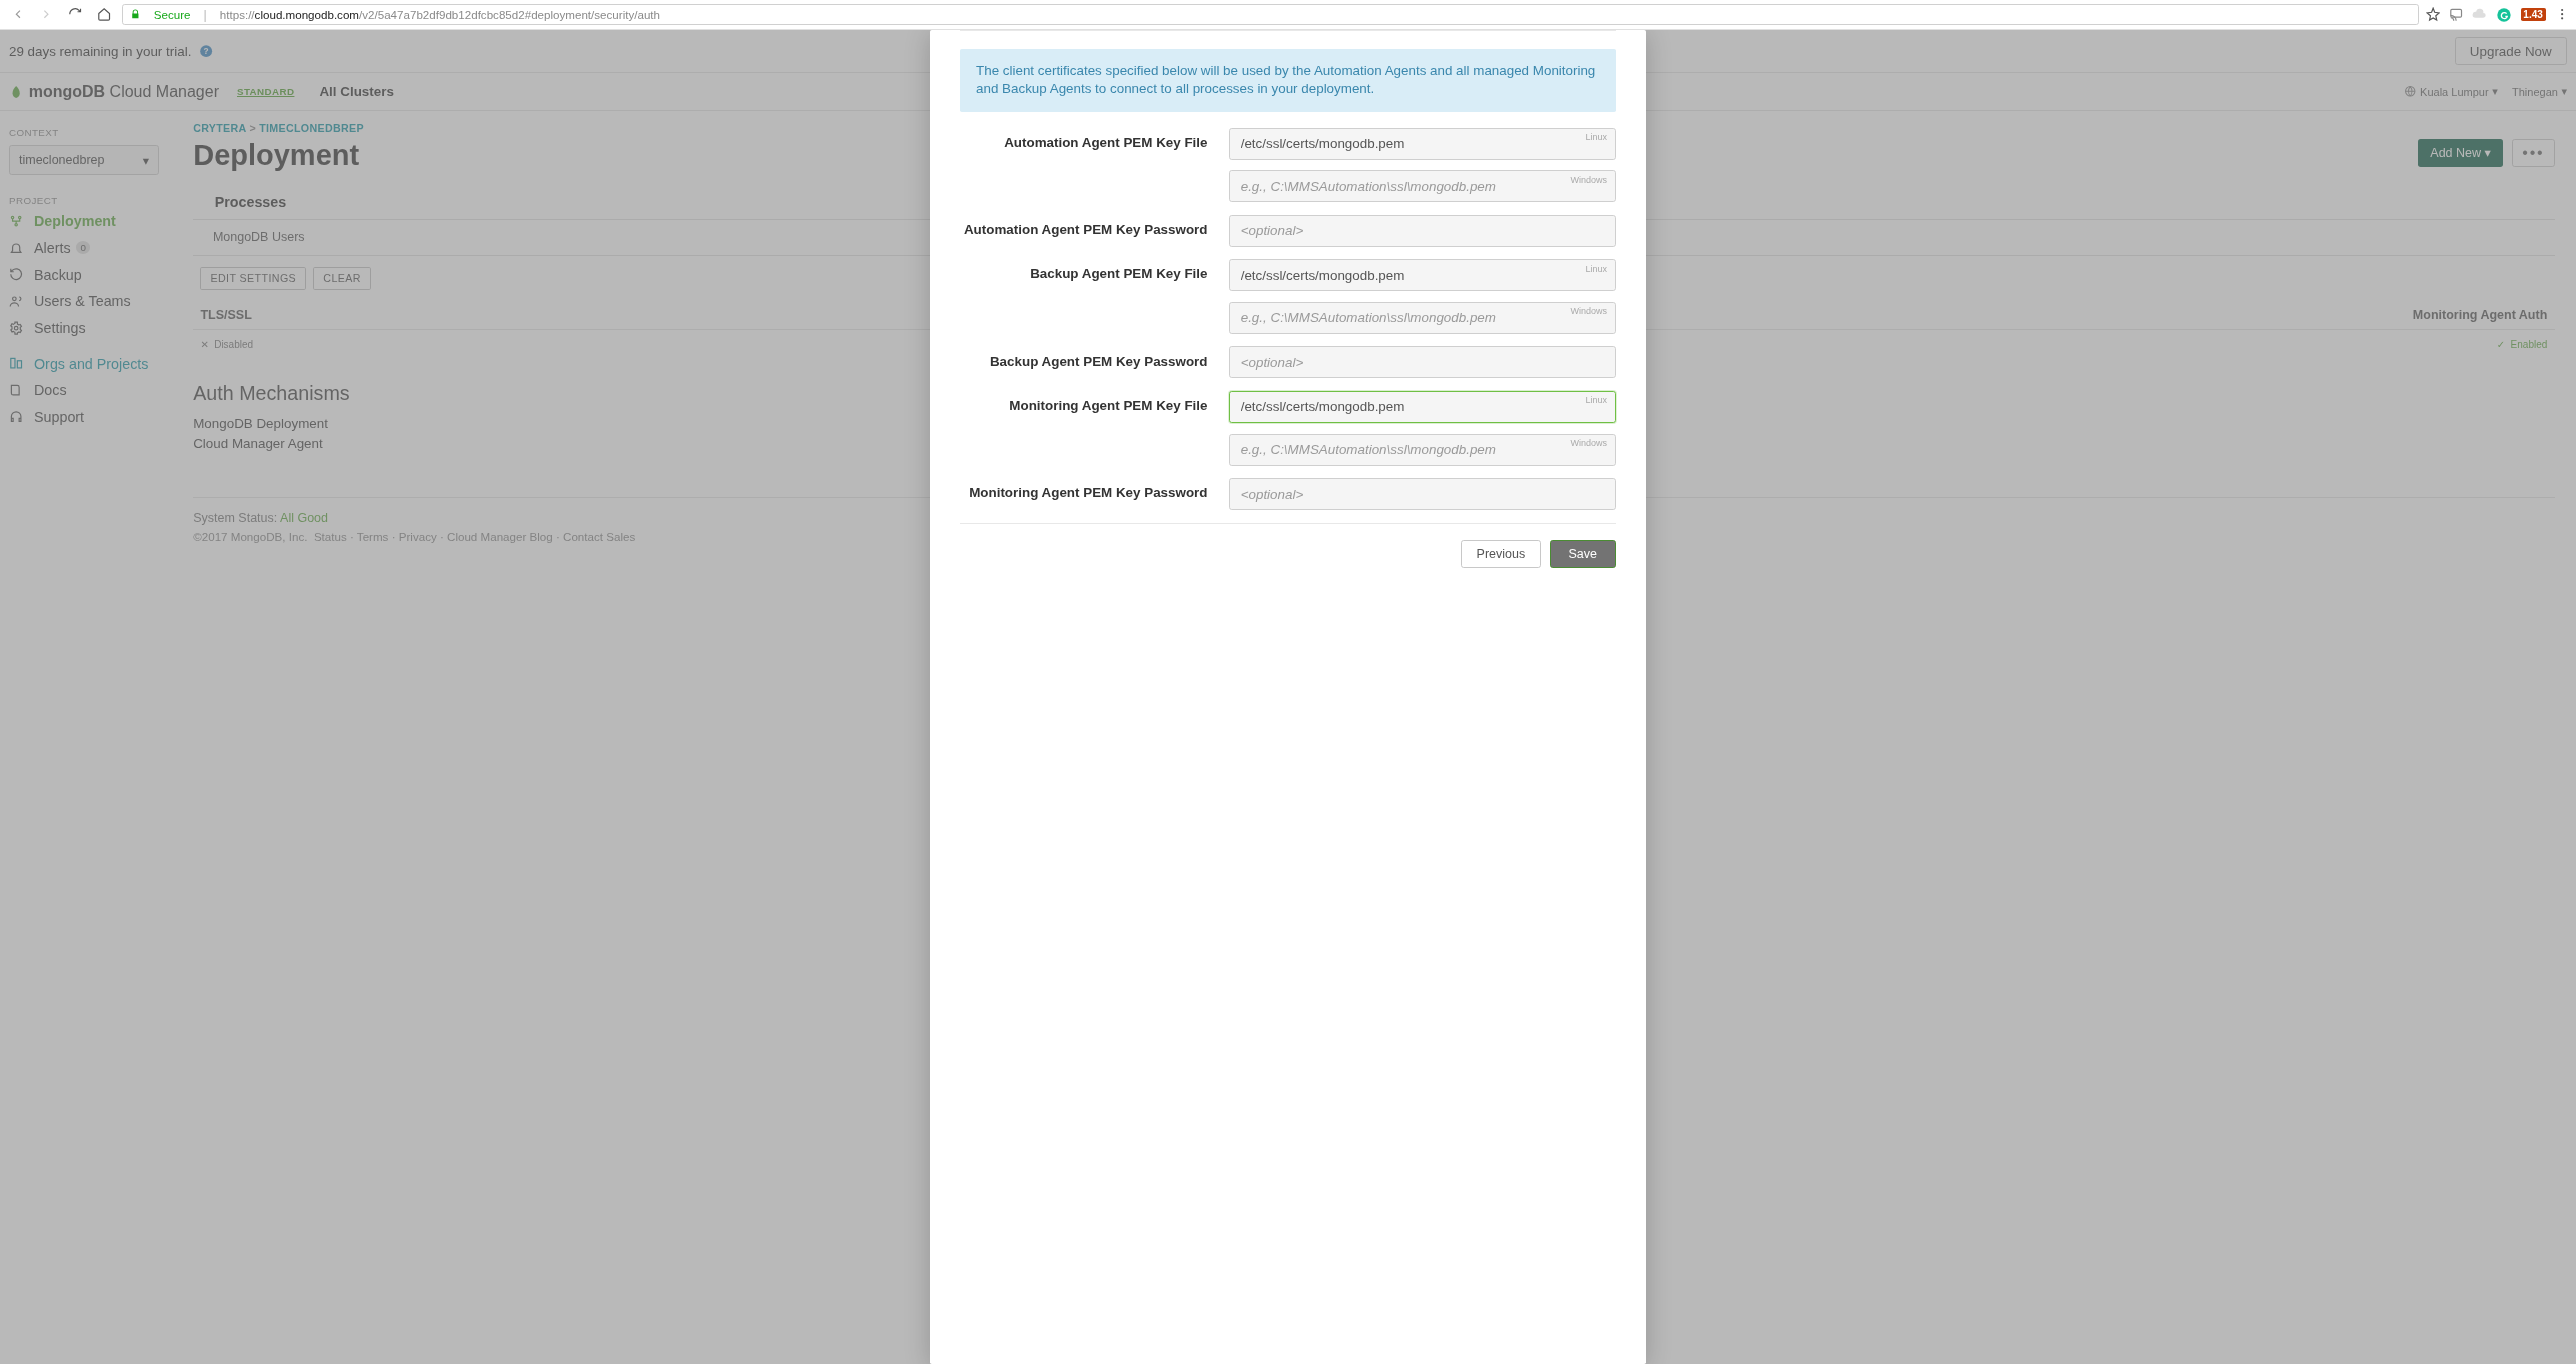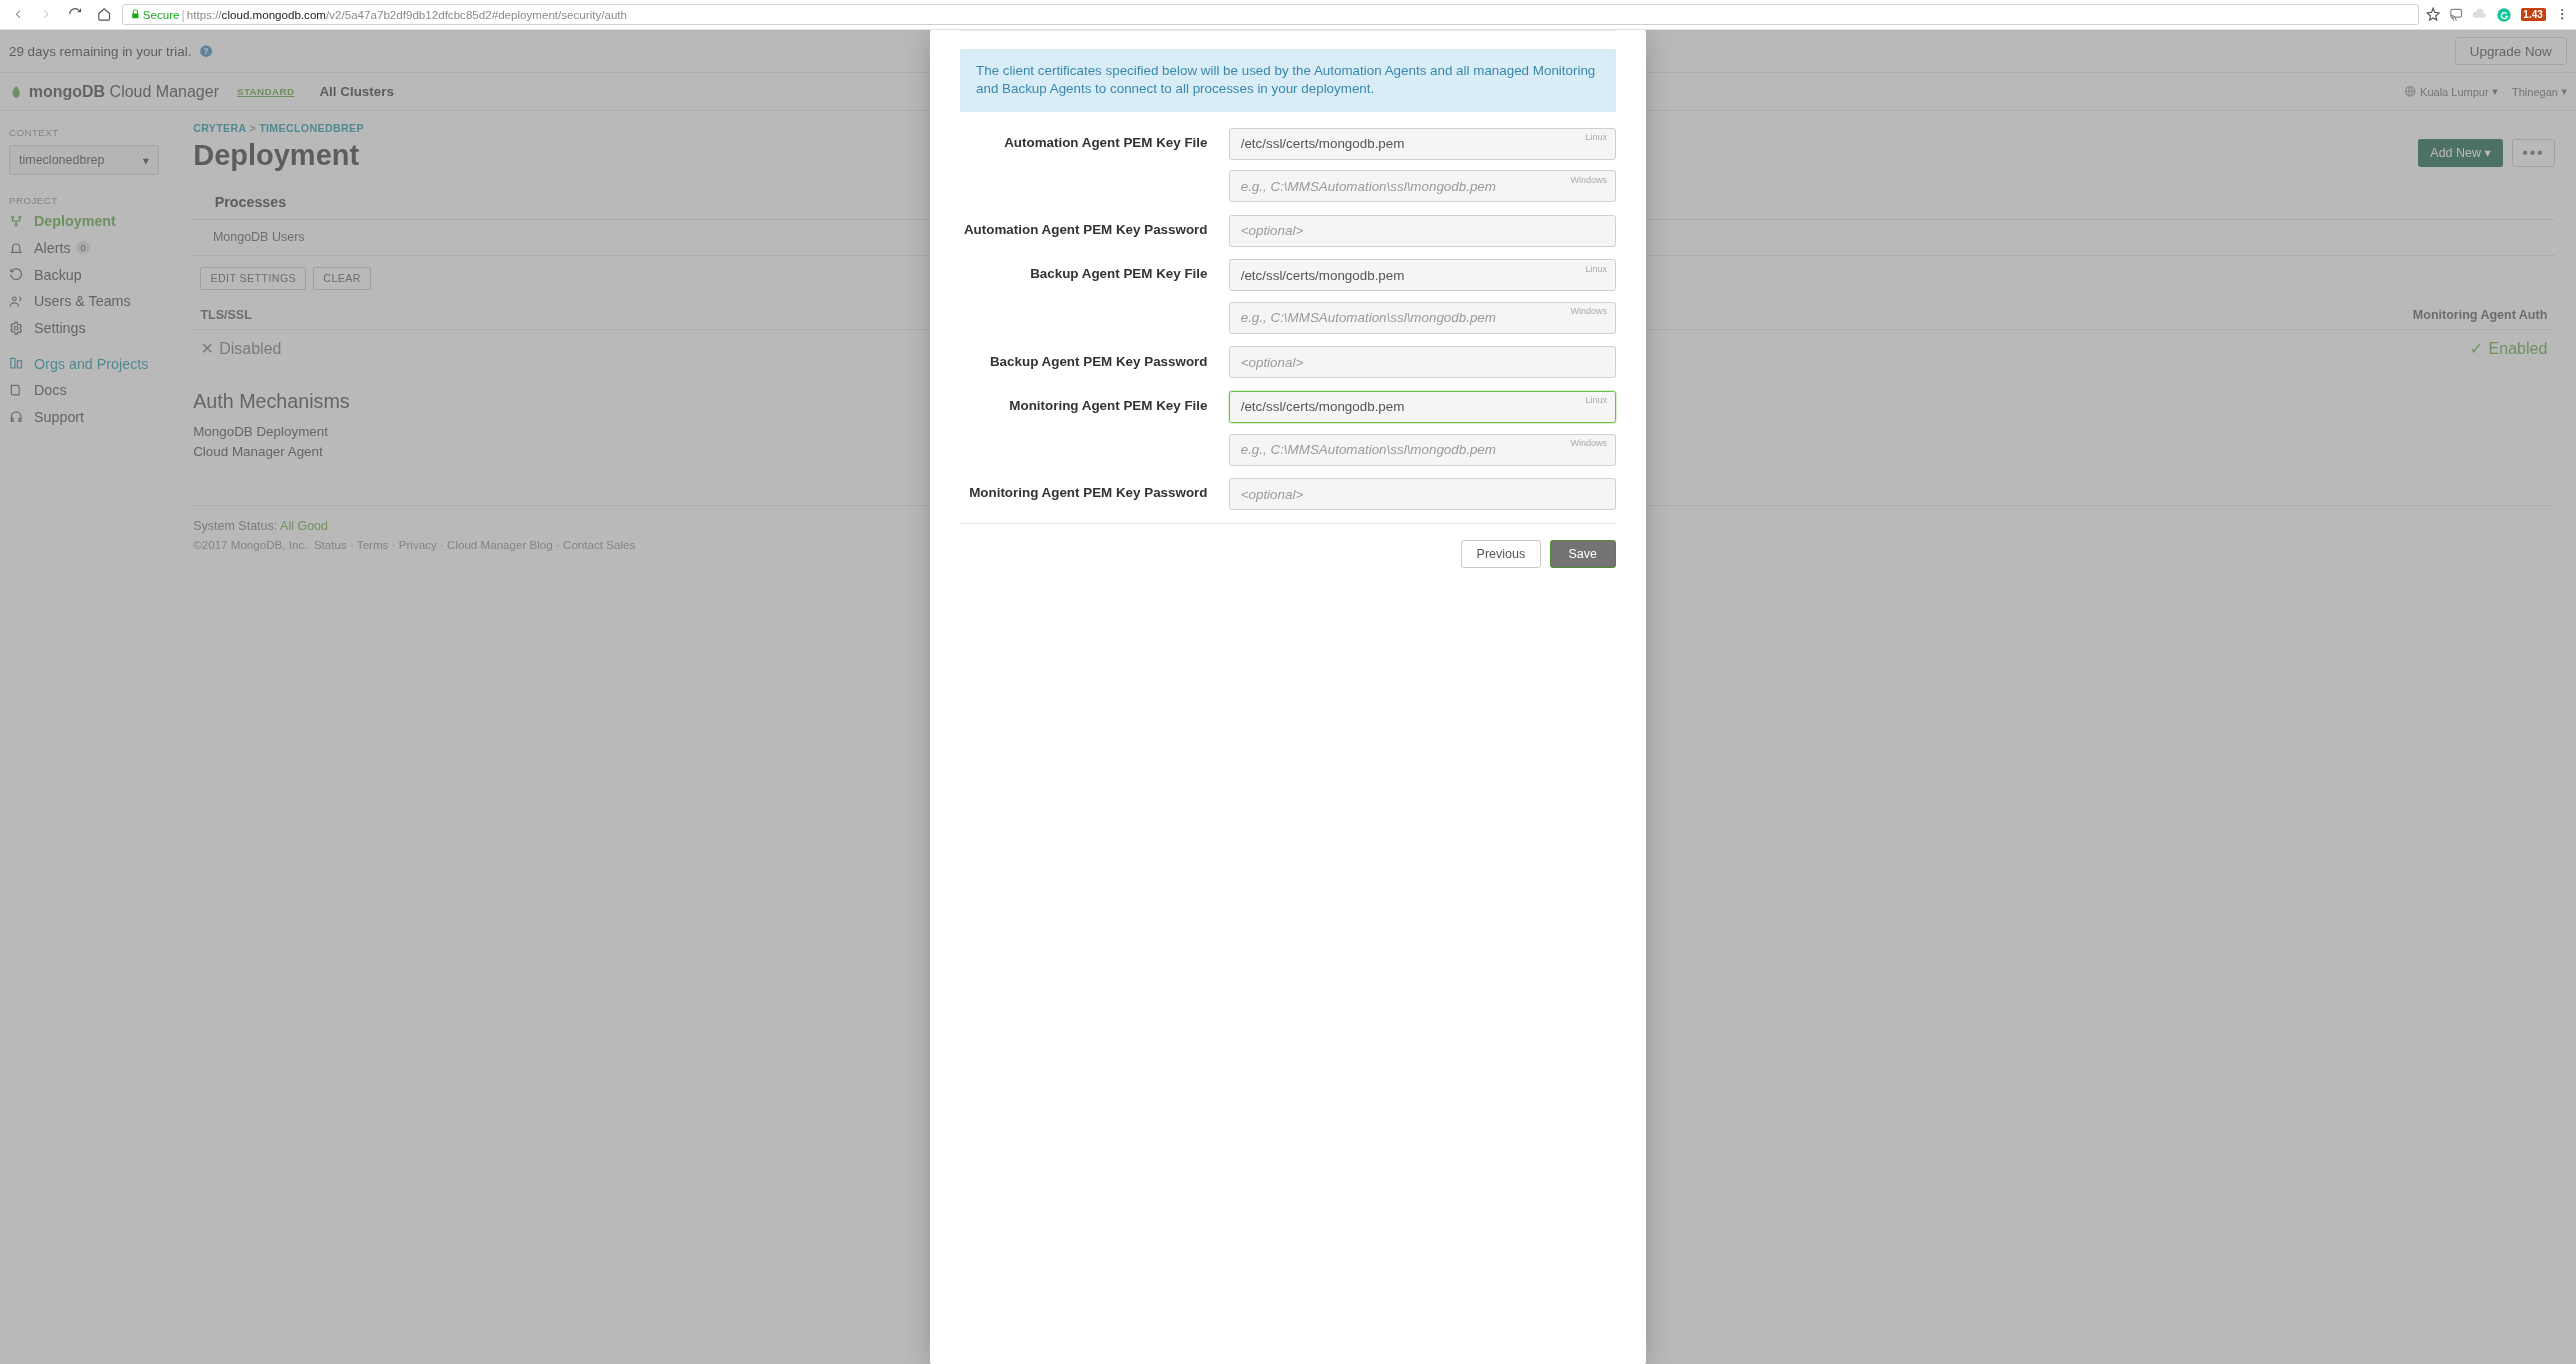--- a/index.html
+++ b/index.html
@@ -2,21 +2,21 @@
 <html style="font-size:14.3px"><head>
 <meta charset="utf-8">
 <style>
   * { box-sizing: border-box; margin: 0; padding: 0; }
   body { font-family: -apple-system, BlinkMacSystemFont, "Segoe UI", Helvetica, Arial, sans-serif; font-size: 12.5px; color:#333; background:#fff; }
 
   
   .browser-bar { display:flex; align-items:center; height:30px; padding:0 7.2px; background:#fff; border-bottom:0.9px solid #e0e0e0; gap:7.2px; }
   .nav-btn { width:21.5px; height:21.5px; display:flex; align-items:center; justify-content:center; color:#666; cursor:pointer; border-radius:3.6px; }
   .nav-btn.disabled { color:#c0c0c0; }
-  .addr-bar { flex:1; display:flex; align-items:center; height:21.5px; border:0.9px solid #d0d0d0; border-radius:2.7px; padding:0 7.2px; gap:2px; }
+  .addr-bar { flex:1; display:flex; align-items:center; height:21.5px; border:0.9px solid #d0d0d0; border-radius:2.7px; padding:0 7.2px; gap:13px; }
   .secure-label { color:#17a81a; font-size:11.6px; }
   .url-text { font-size:11.6px; color:#8a8a8a; }
   .url-text .host { color:#222; }
   .right-icons { display:flex; align-items:center; gap:9px; }
   .ext-badge { background:#c2410c; color:#fff; font-size:10px; font-weight:bold; padding:0.9px 2.7px; border-radius:1.8px; }
 
   
   .page-wrap { position:relative; width:100%; height:calc(100vh - 30px); overflow:hidden; }
   .page { width:100%; height:100%; overflow:auto; }
 
@@ -65,21 +65,21 @@
   .tab.sel { color:#333; font-weight:600; }
 
   .subtabs { display:flex; border-bottom:0.9px solid #e0e0e0; }
   .subtab { padding:10.7px 19.7px; font-size:12.5px; color:#555; cursor:pointer; }
 
   .btn-row { display:flex; gap:7.2px; padding:10.7px 7.2px; }
   .small-btn { background:#fff; border:0.9px solid #c4c4c4; padding:4.5px 9px; font-size:10.7px; letter-spacing:0.4px; color:#555; border-radius:1.8px; cursor:pointer; text-transform:uppercase; }
 
   .security-table .th-row { display:flex; border-bottom:0.9px solid #e4e4e4; padding:7.2px 7.2px; font-size:12.5px; color:#555; font-weight:600; }
   .security-table .col { flex:1; }
-  .security-table .td-row { display:flex; padding:9px 7.2px; font-size:16px; align-items:flex-end; }
+  .security-table .td-row { display:flex; padding:9px 7.2px; font-size:10px; align-items:flex-end; }
   .disabled-val { color:#777; }
   .enabled-val { color:#5CA63E; }
   .check-ico { color:#5CA63E; margin-right:5.4px; }
   .x-ico { color:#777; margin-right:5.4px; }
 
   .section-title { font-size:19.7px; color:#444; margin-top:23px; }
   .mech-desc { margin-top:9px; font-size:13.4px; color:#444; line-height:1.5; }
 
   .footer { border-top:0.9px solid #e4e4e4; margin-top:43px; padding:12.5px 0 3.6px 0; font-size:12.5px; color:#777; }
   .footer .status-good { color:#5CA63E; }

